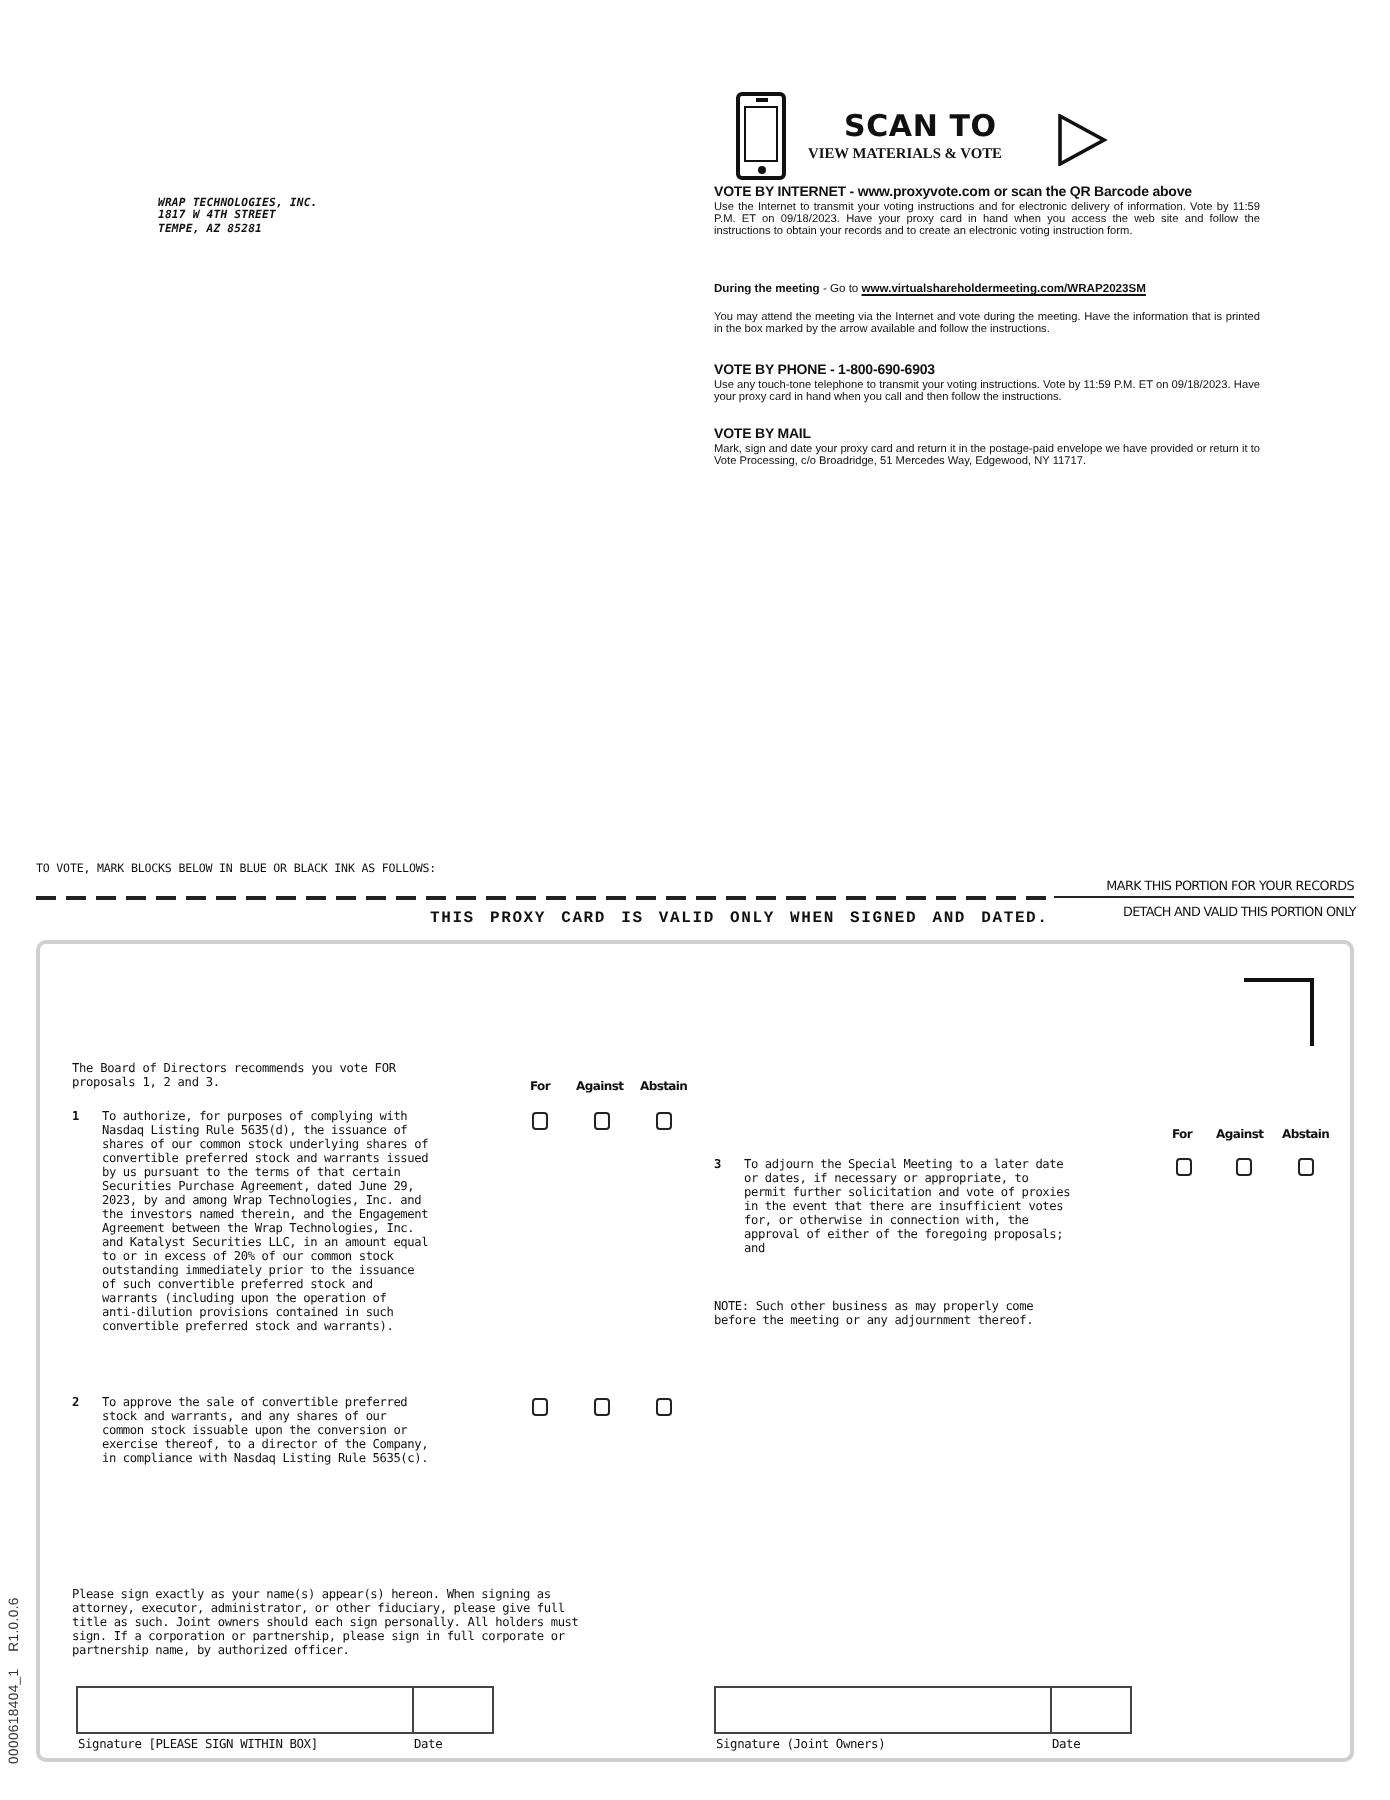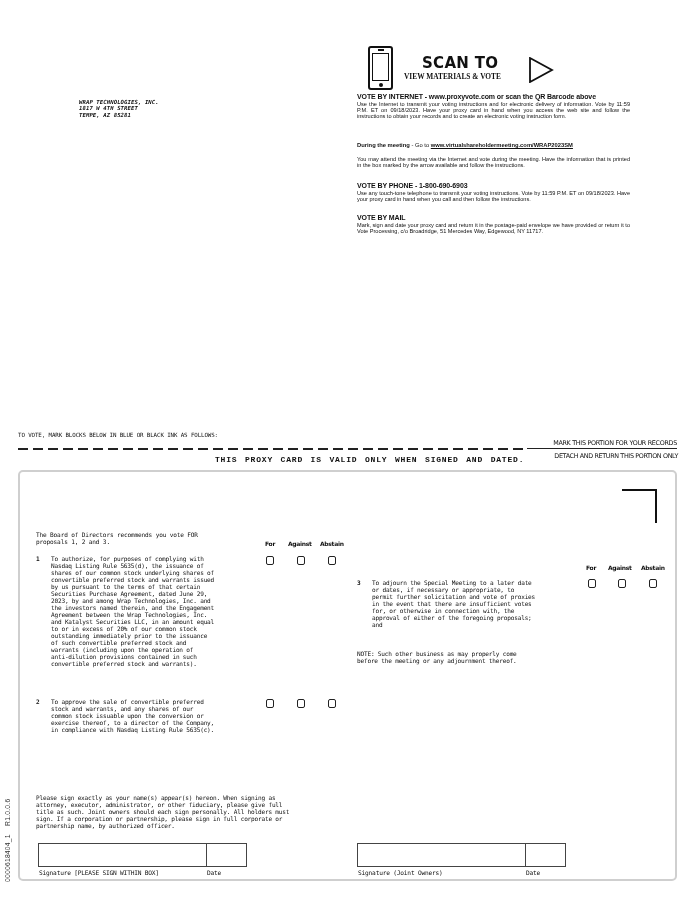--- a/index.html
+++ b/index.html
@@ -134,21 +134,21 @@
 </div>
 
 <div class="vote-block" style="top:214px;">
   <div class="vote-heading" style="font-weight:bold;">VOTE BY MAIL</div>
   <div>Mark, sign and date your proxy card and return it in the postage-paid envelope we have provided or return it to Vote Processing, c/o Broadridge, 51 Mercedes Way, Edgewood, NY 11717.</div>
 </div>
 
 <div class="mark-instr">TO VOTE, MARK BLOCKS BELOW IN BLUE OR BLACK INK AS FOLLOWS:</div>
 <div class="dash-line"></div>
 <div class="keep">MARK THIS PORTION FOR YOUR RECORDS</div>
-<div class="detach">DETACH AND RETURN THIS PORTION ONLY</div>
+<div class="detach">DETACH AND VALID THIS PORTION ONLY</div>
 <div class="valid">THIS PROXY CARD IS VALID ONLY WHEN SIGNED AND DATED.</div>
 
 <div class="card"></div>
 <div class="corner-mark"></div>
 
 <div class="recommend" style="white-space:pre;">The Board of Directors recommends you vote FOR
 proposals 1, 2 and 3.</div>
 
 <div class="col-head" style="left:265px; top:540px;">For</div>
 <div class="col-head" style="left:288px; top:540px;">Against</div>

